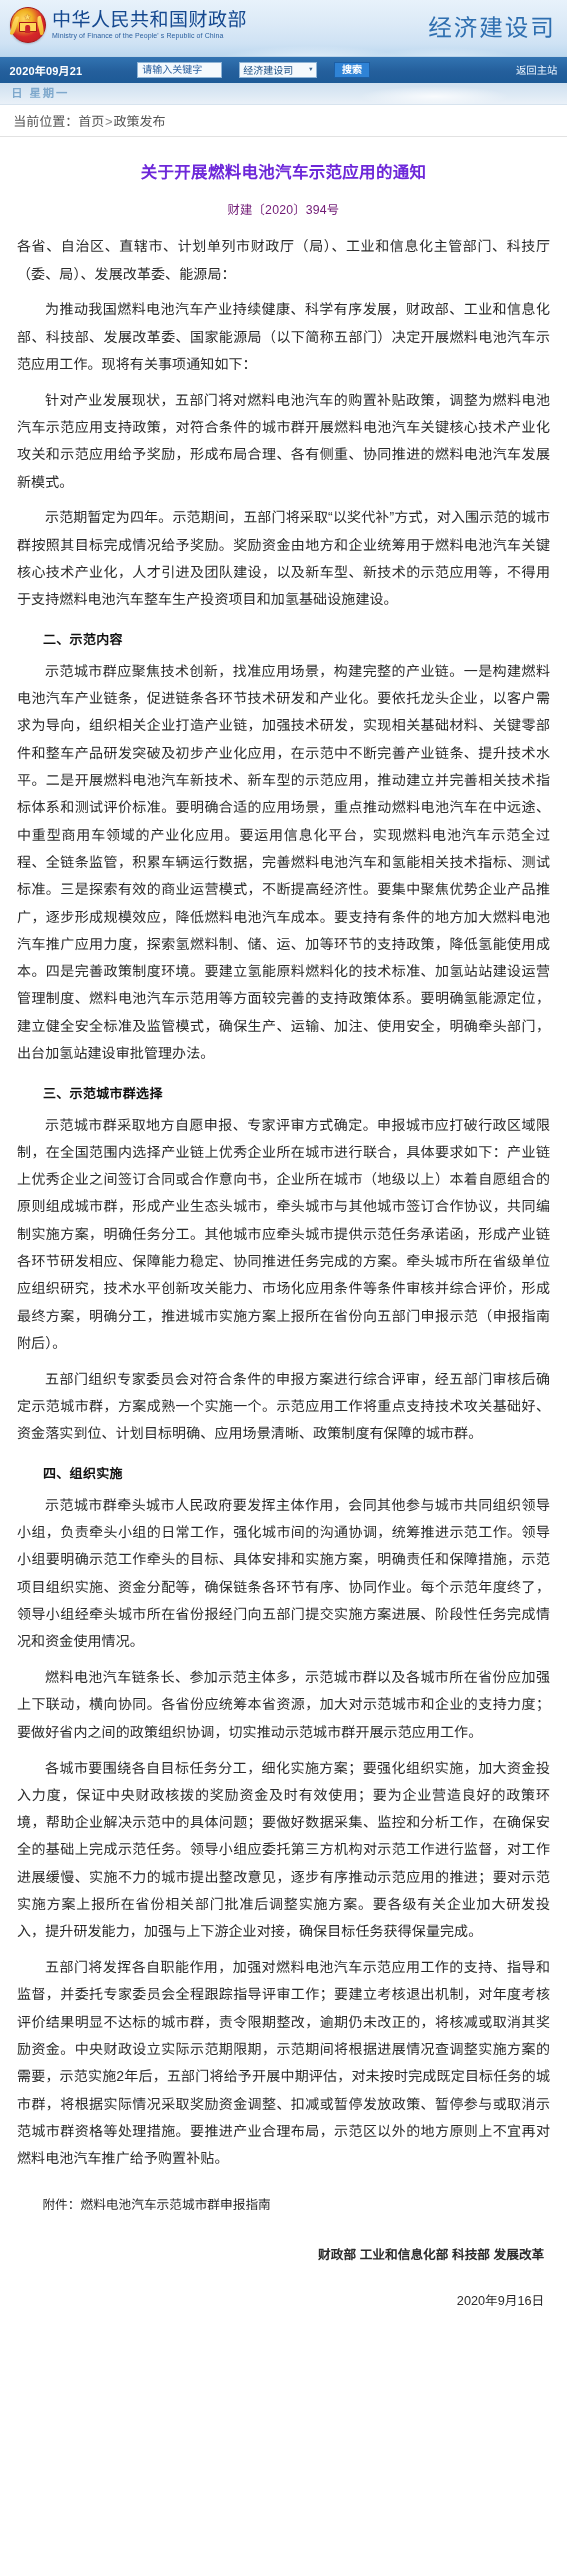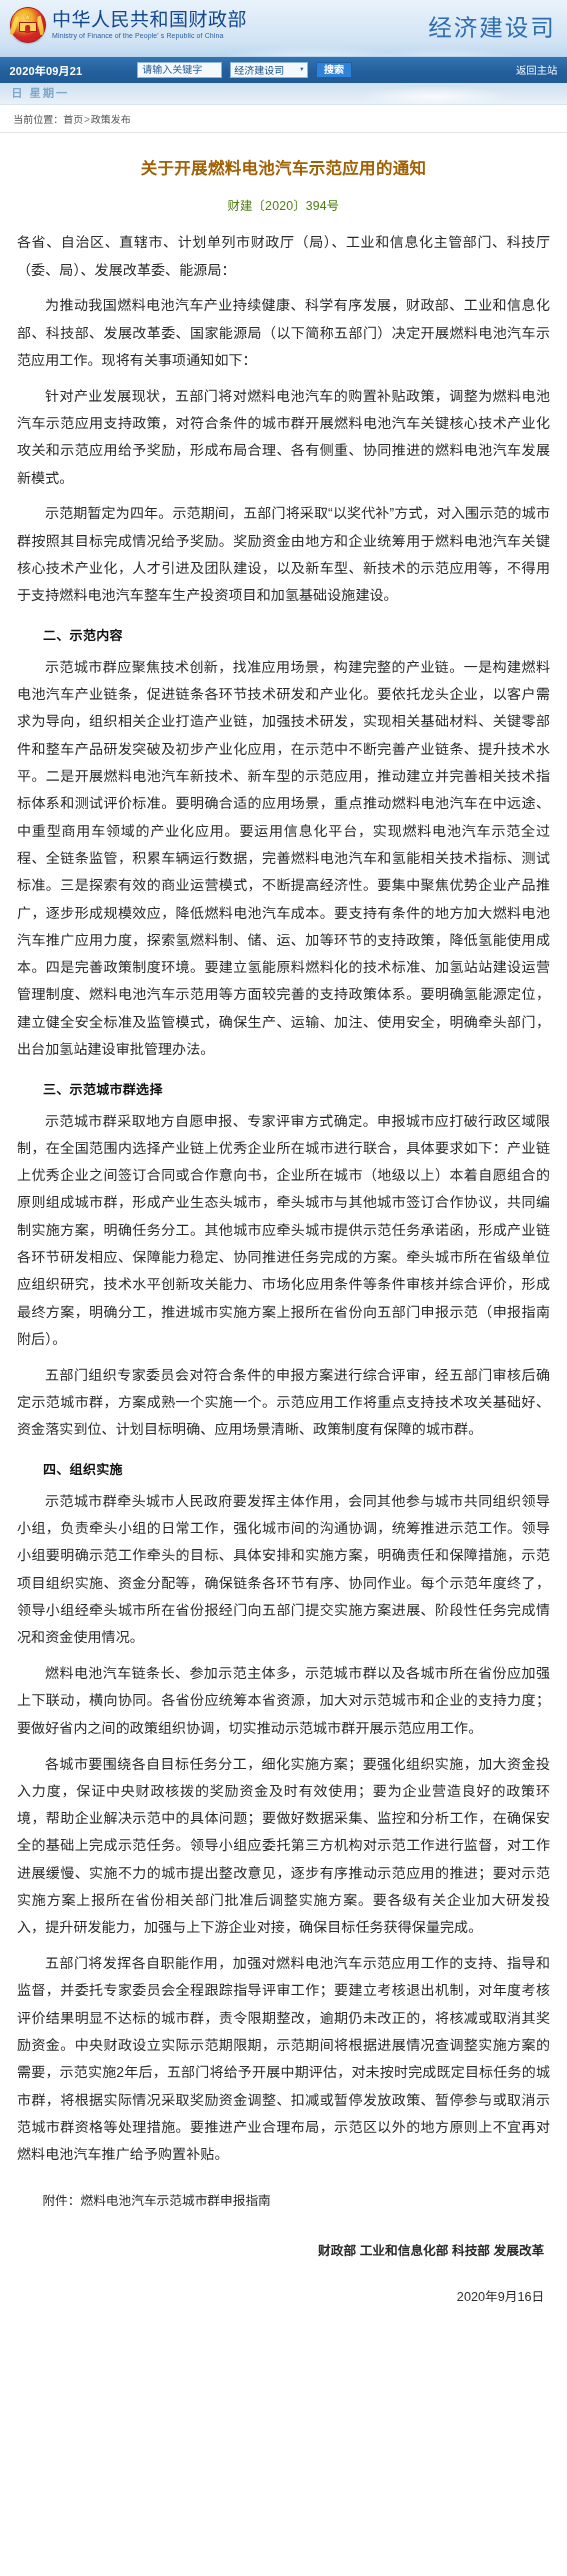--- a/index.html
+++ b/index.html
@@ -137,21 +137,21 @@
   }
   .utilbar .date {
     font-weight: bold;
     font-size: 11px;
     letter-spacing: 0.2px;
   }
   .search-group {
     display: flex;
     align-items: center;
     margin-left: 55px;
-    gap: 8px;
+    gap: 17px;
   }
   .search-input {
     width: 85px;
     height: 16px;
     border: 0.9px solid #8fb4d6;
     background: #f4f9fd;
     color: #1b4f85;
     font-size: 10px;
     font-family: "Liberation Sans", sans-serif;
     padding: 0 3.8px;
@@ -221,50 +221,50 @@
     font-size: 11.3px;
     font-weight: bold;
     color: #7ea8cc;
     letter-spacing: 1.9px;
     text-align: right;
   }
 
   
   .breadcrumb {
     padding: 6.6px 13.2px 5.7px;
-    font-size: 10px;
+    font-size: 13px;
     color: #555;
     border-bottom: 0.9px solid #e2e2e2;
     background: #fff;
   }
   .breadcrumb a {
     color: #555;
     text-decoration: none;
     cursor: pointer;
   }
   .crumb-sep { color: #888; margin: 0 0.9px; }
 
   
   .article {
     padding: 17px 17px 26.5px;
     background: #fff;
   }
   .doc-title {
     text-align: center;
     font-size: 16.5px;
     font-weight: bold;
-    color: #a16207;
+    color: #6d28d9;
     line-height: 1.45;
     margin: 7.6px 0 15px;
     letter-spacing: 0.3px;
   }
   .doc-number {
     text-align: center;
     font-size: 12.3px;
-    color: #4d7c0f;
+    color: #701a75;
     margin: 0 0 15px;
     letter-spacing: 0.2px;
   }
   .para {
     font-size: 14px;
     line-height: 1.95;
     color: #2b2b2b;
     margin: 0 0 8.5px;
     text-align: justify;
     text-justify: inter-ideograph;

